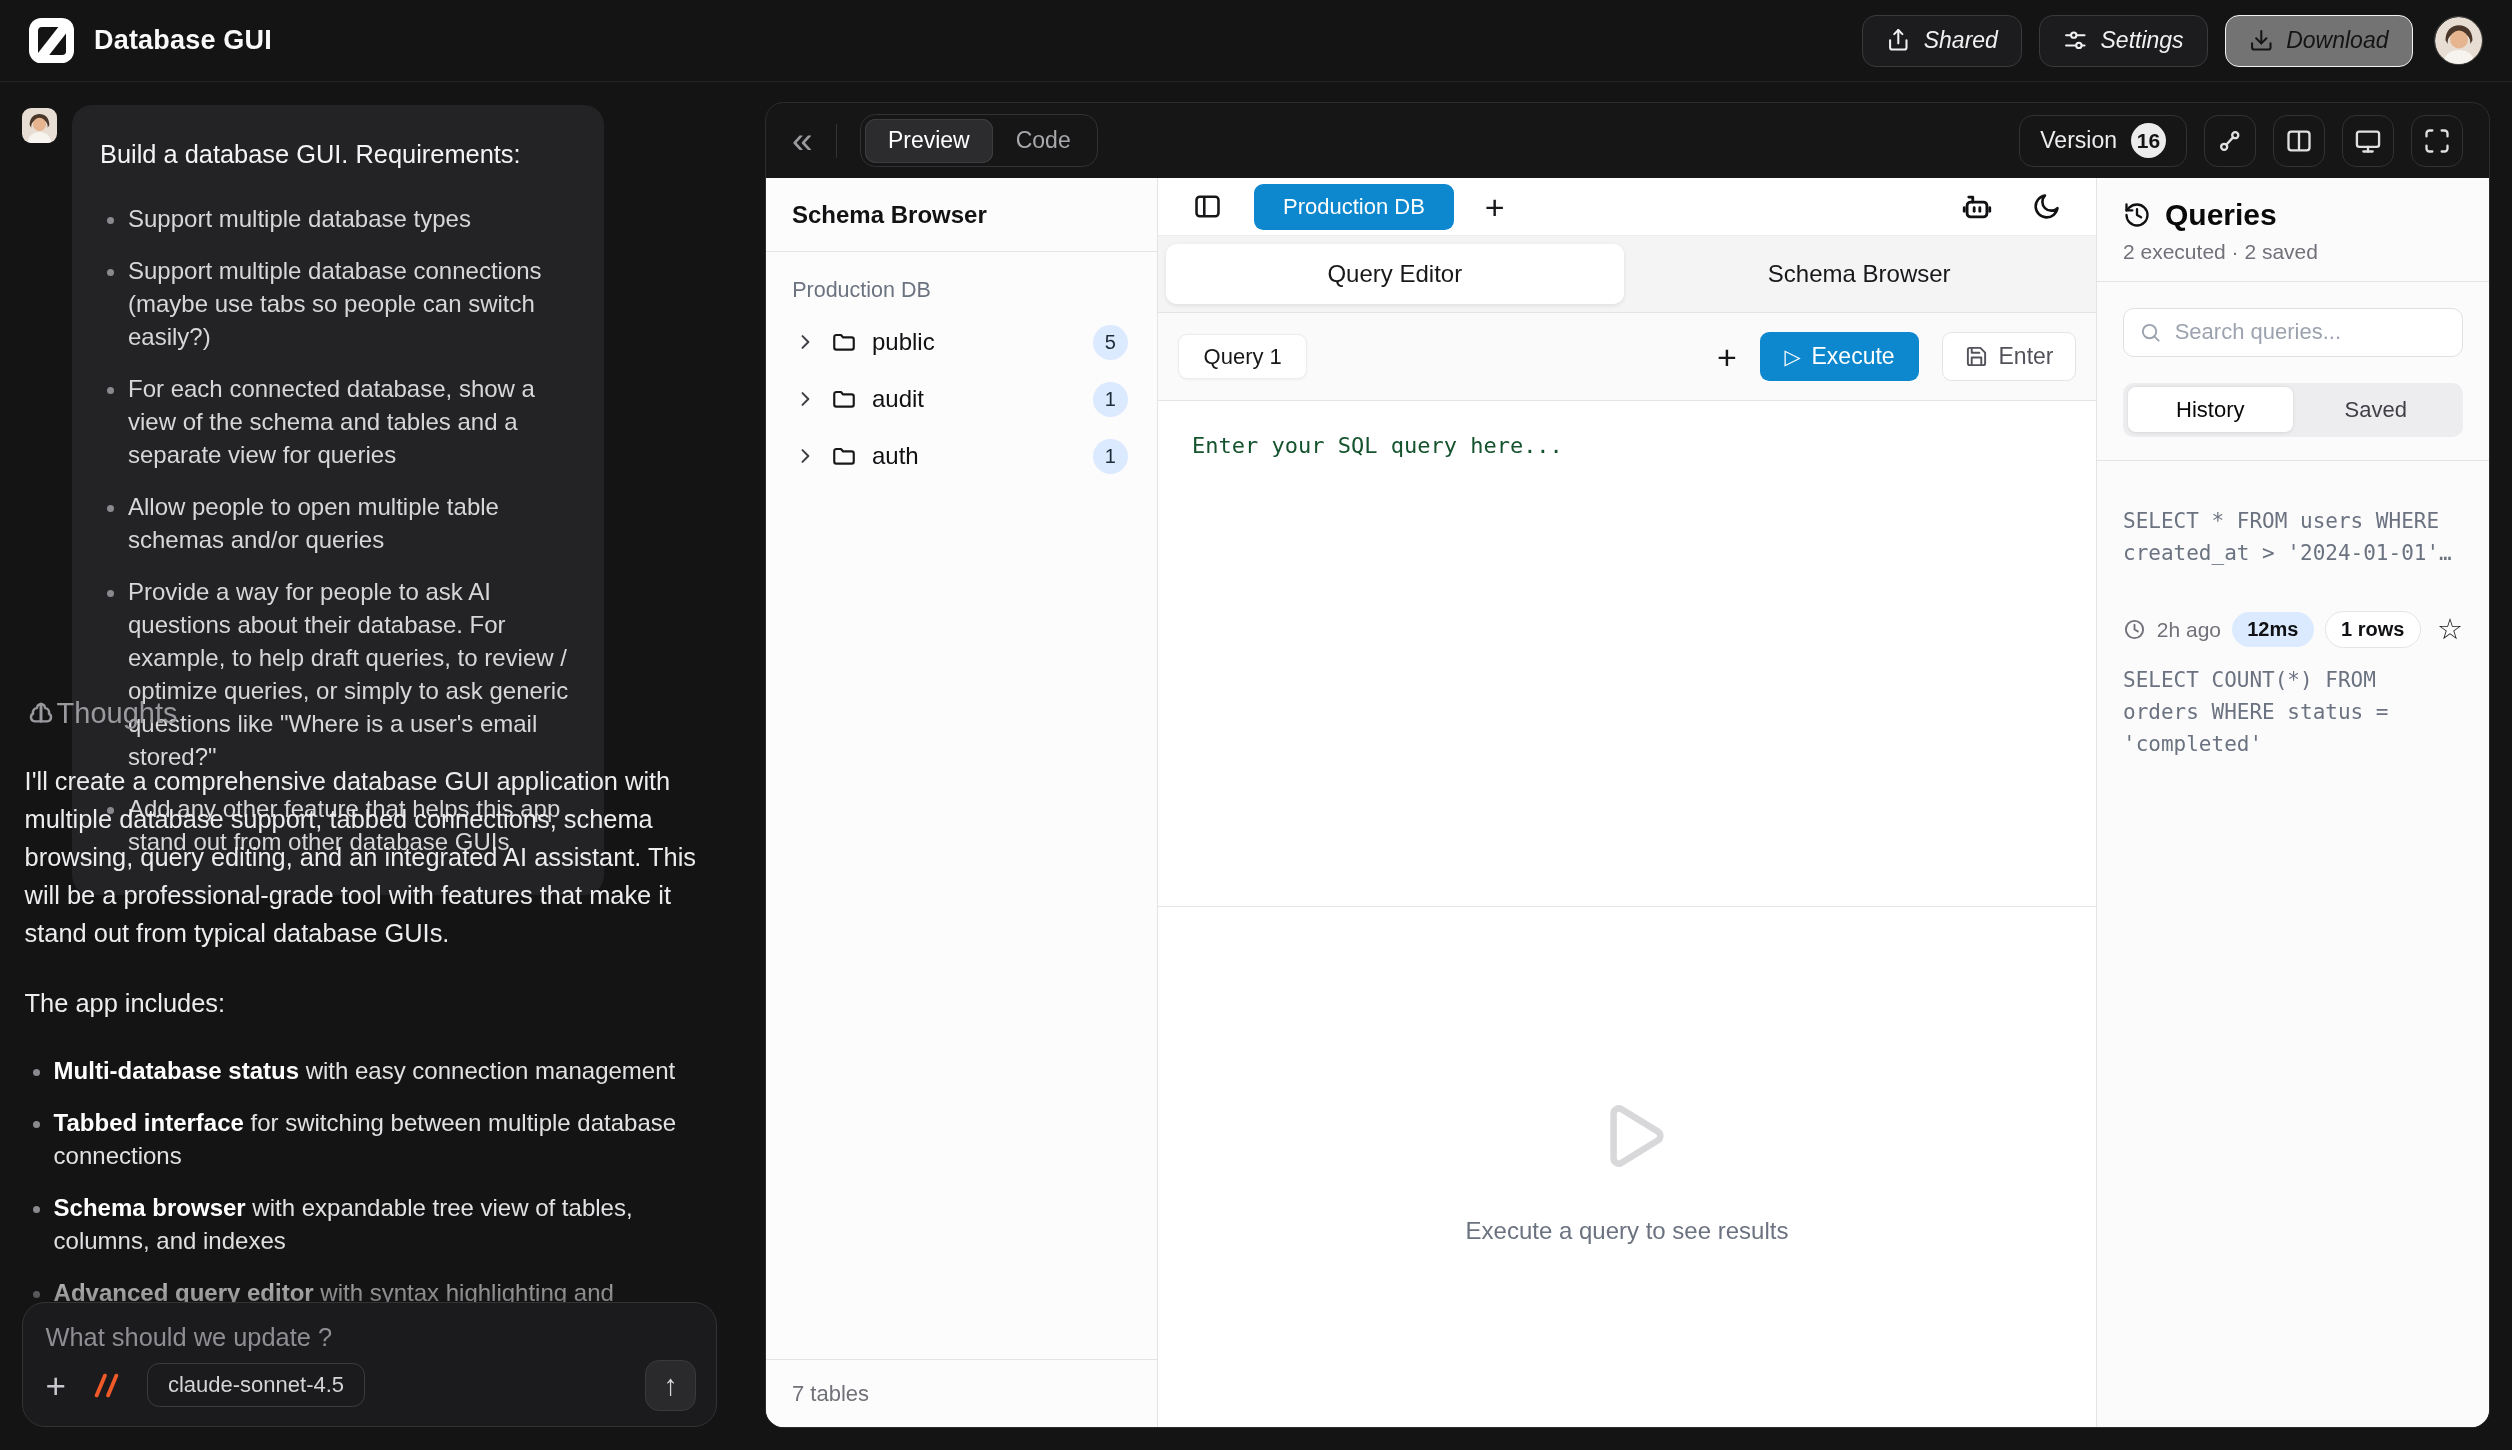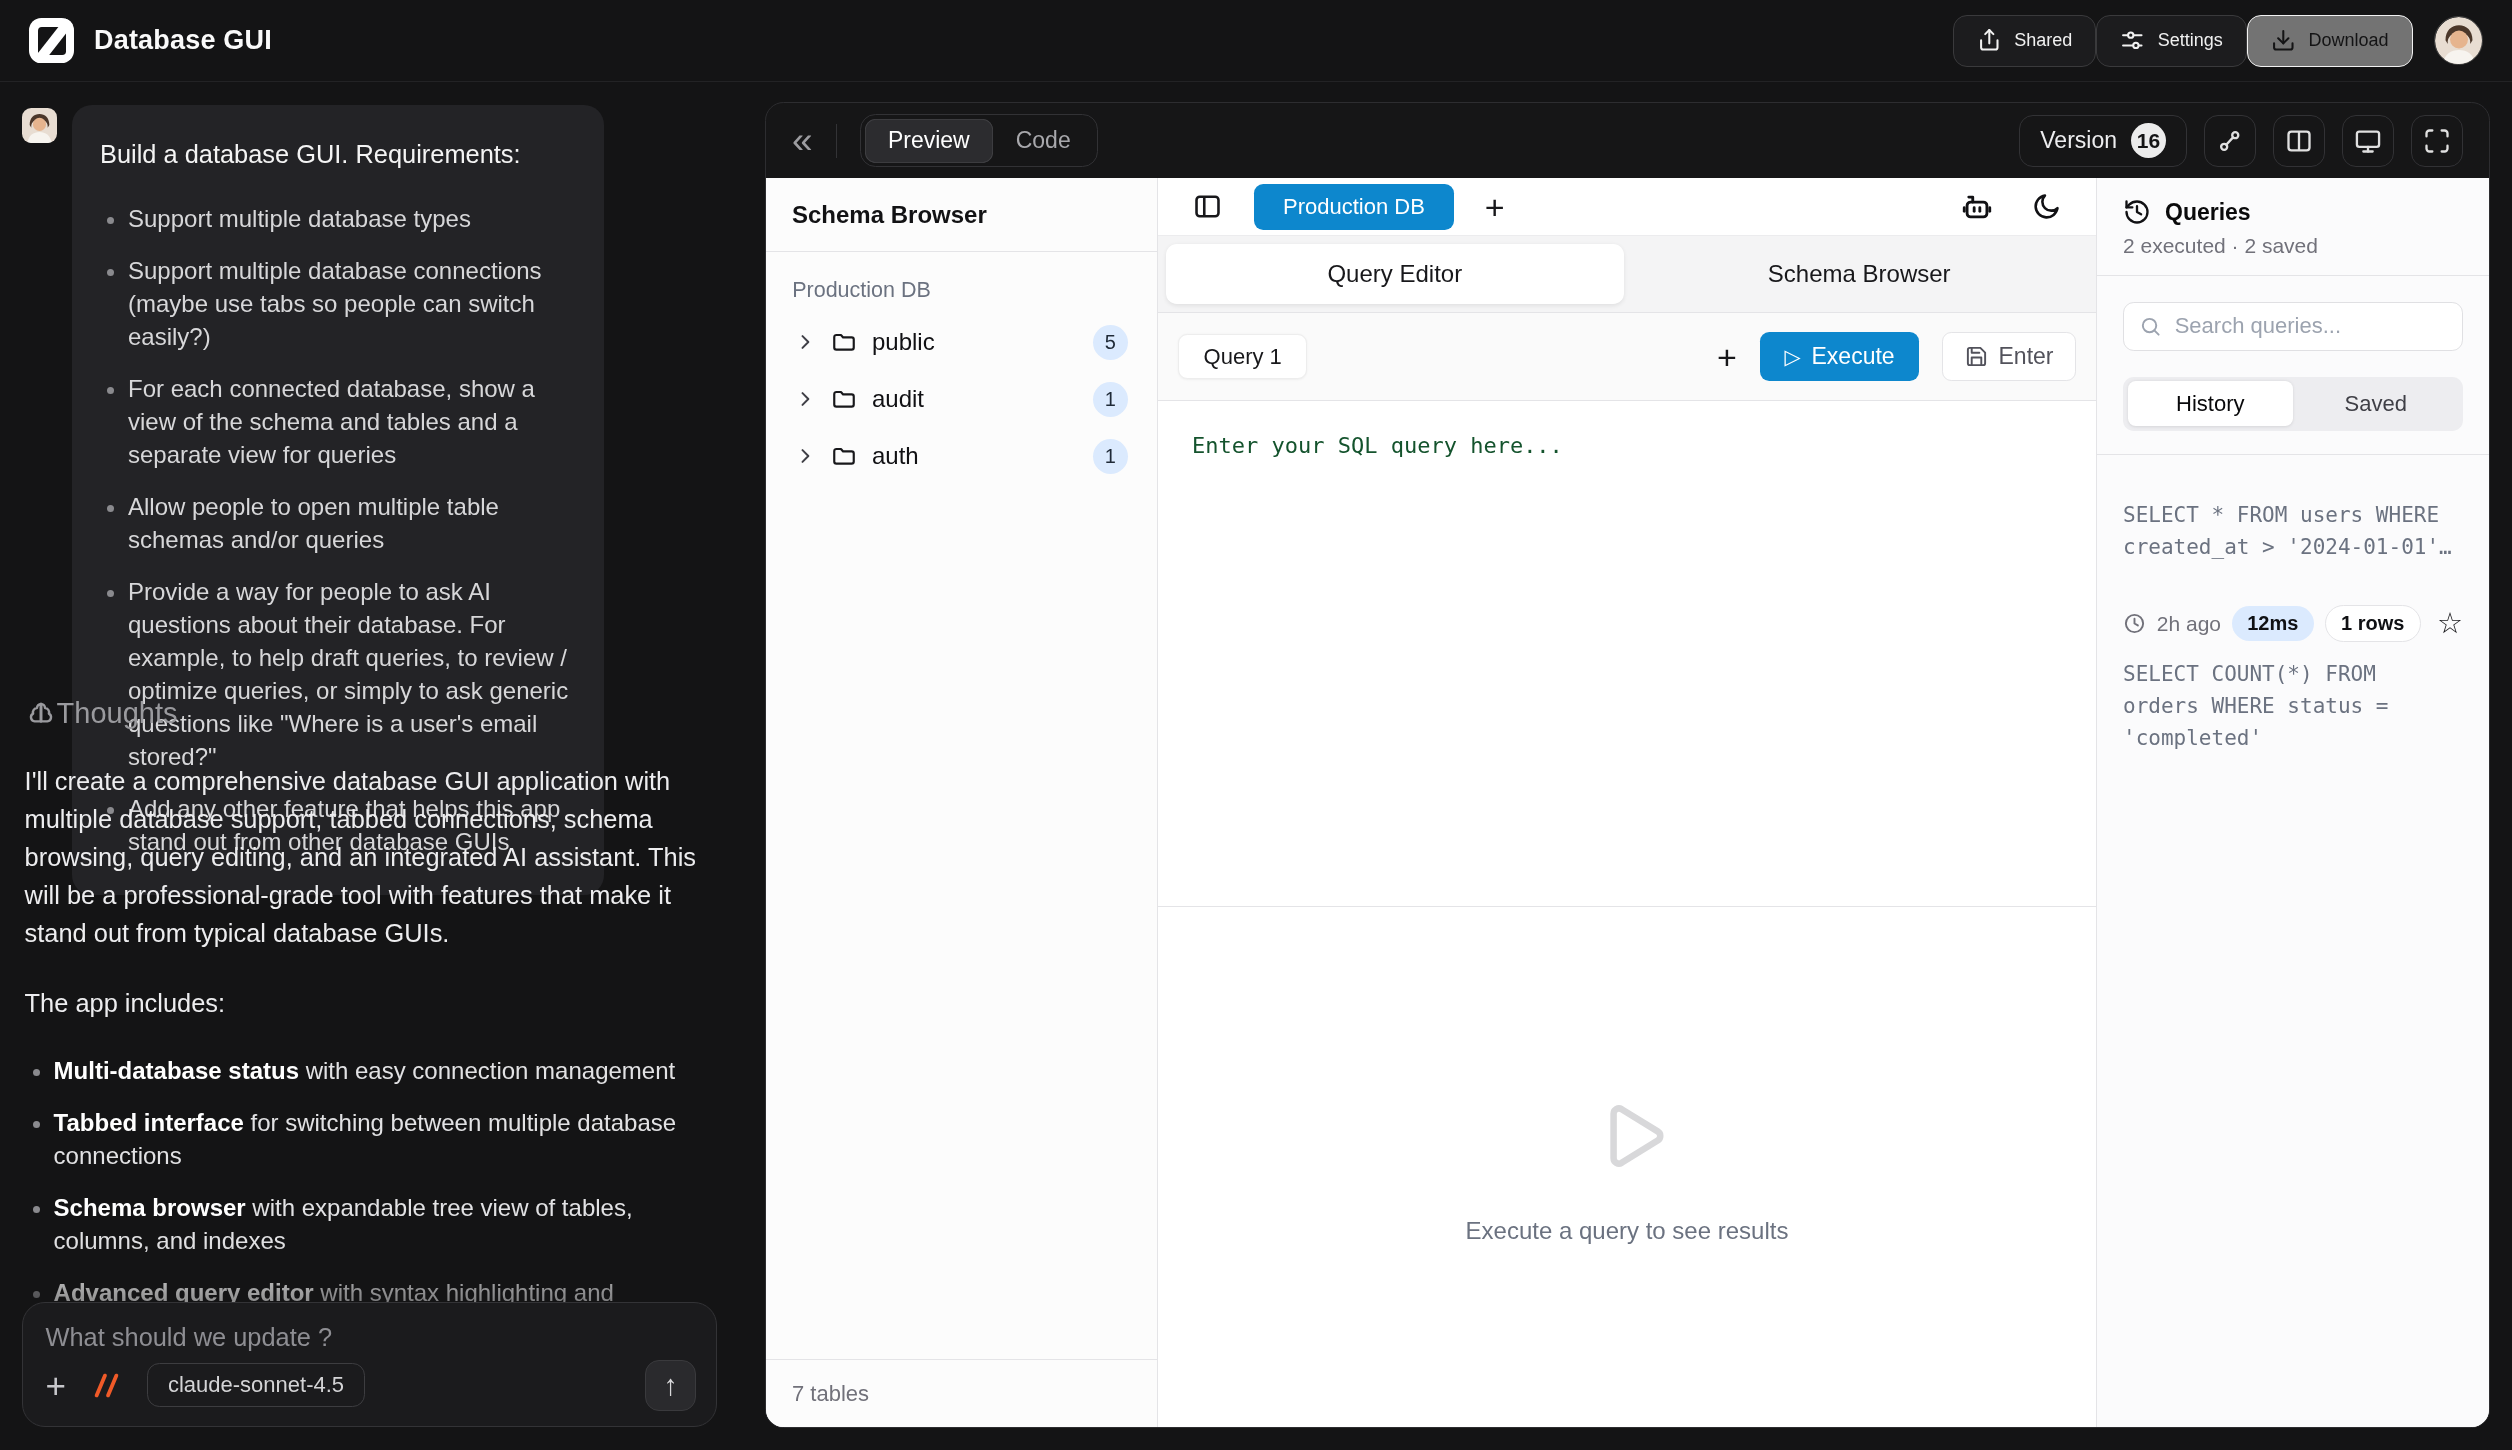--- a/index.html
+++ b/index.html
@@ -8,23 +8,23 @@
   svg { display:block; }
 
   
   .topbar { position:absolute; left:0; top:0; right:0; height:82px; display:flex;
             align-items:center; padding:0 29px; border-bottom:0.8px solid #232325; }
   .logo { width:45px; height:45px; border-radius:12.3px; background:#fff; position:relative; overflow:hidden; }
   .logo-inner { position:absolute; inset:8.5px; background:#141415; border-radius:3.8px; }
   .logo-slash { position:absolute; left:18.5px; top:-6.2px; width:10px; height:60px; background:#fff; transform:rotate(38deg); }
   .app-title { margin-left:20px; font-size:27px; font-weight:600; color:#fafafa; letter-spacing:0.2px; }
   .tb-spacer { flex:1; }
-  .tb-btn { display:flex; align-items:center; gap:13px; height:52px; padding:0 23px; 
+  .tb-btn { display:flex; align-items:center; gap:13px; height:52px; padding:0 23px; margin-left:17px;
             background:#1c1c1e; border:1.5px solid #3a3a3c; border-radius:14px; color:#f1f1f1;
-            font-size:18px; font-weight:500; cursor:pointer; }
+            font-size:23px; font-weight:500; cursor:pointer;font-style:italic; }
   .tb-btn.light { background:#737373; border-color:#f2f2f2; color:#141415; }
   .tb-avatar { width:49px; height:49px; border-radius:50%; overflow:hidden; margin-left:21.5px; border:1.5px solid #444; }
 
   
   .chat { position:absolute; left:0; top:82px; bottom:0; width:762px; }
   .msg-avatar { position:absolute; left:21.5px; top:26px; width:35px; height:35px; border-radius:9.2px; overflow:hidden; }
   .msg-card { position:absolute; left:72px; top:23px; width:532px; background:#232326; border-radius:20px; padding:32px 28px; }
   .msg-heading { font-size:25.4px; color:#f4f4f4; line-height:34px; }
   .msg-card ul { margin:31px 0 4.6px; padding-left:28px; }
   .msg-card li { font-size:24px; line-height:33px; color:#d7d7d9; margin-top:19px; }
@@ -106,21 +106,21 @@
               font-size:23px; color:#52525b; display:flex; align-items:center; gap:10.8px; cursor:pointer; }
 
   .editor { height:506px; border-bottom:0.8px solid #e4e4e7; padding:32px 34px; cursor:text; }
   .editor-ph { font-family:"DejaVu Sans Mono", monospace; font-size:22px; color:#14532d; }
 
   .results { flex:1; display:flex; flex-direction:column; align-items:center; justify-content:center; gap:35px; }
   .results-text { font-size:24px; color:#6b7280; }
 
   .queries-panel { width:393px; background:#fbfbfc; border-left:0.8px solid #e4e4e7; display:flex; flex-direction:column; }
   .qp-header { padding:20px 26px 17px; border-bottom:0.8px solid #e4e4e7; }
-  .qp-title-row { display:flex; align-items:center; gap:14px; font-size:23px; font-weight:700; color:#0a0a0b; }
+  .qp-title-row { display:flex; align-items:center; gap:14px; font-size:30px; font-weight:700; color:#0a0a0b; }
   .qp-subtitle { font-size:21px; color:#71717a; margin-top:7.7px; }
   .qp-search-block { padding:26px 26px 23px; border-bottom:0.8px solid #e4e4e7; }
   .qp-search { display:flex; align-items:center; gap:12.3px; height:49px; background:#fff; border:0.8px solid #e0e0e3;
                border-radius:10.8px; padding:0 15.4px; }
   .qp-search input { flex:1; border:none; outline:none; background:transparent; font-size:22px; color:#333;
                      font-family:"Liberation Sans", sans-serif; }
   .qp-search input::placeholder { color:#9ca3af; }
   .qp-tabs { margin-top:26px; height:54px; background:#ededf0; border-radius:10.8px; padding:4.6px; display:flex; }
   .qp-tab { flex:1; display:flex; align-items:center; justify-content:center; font-size:22px; font-weight:500;
             color:#3f3f46; border-radius:7.7px; cursor:pointer; }

